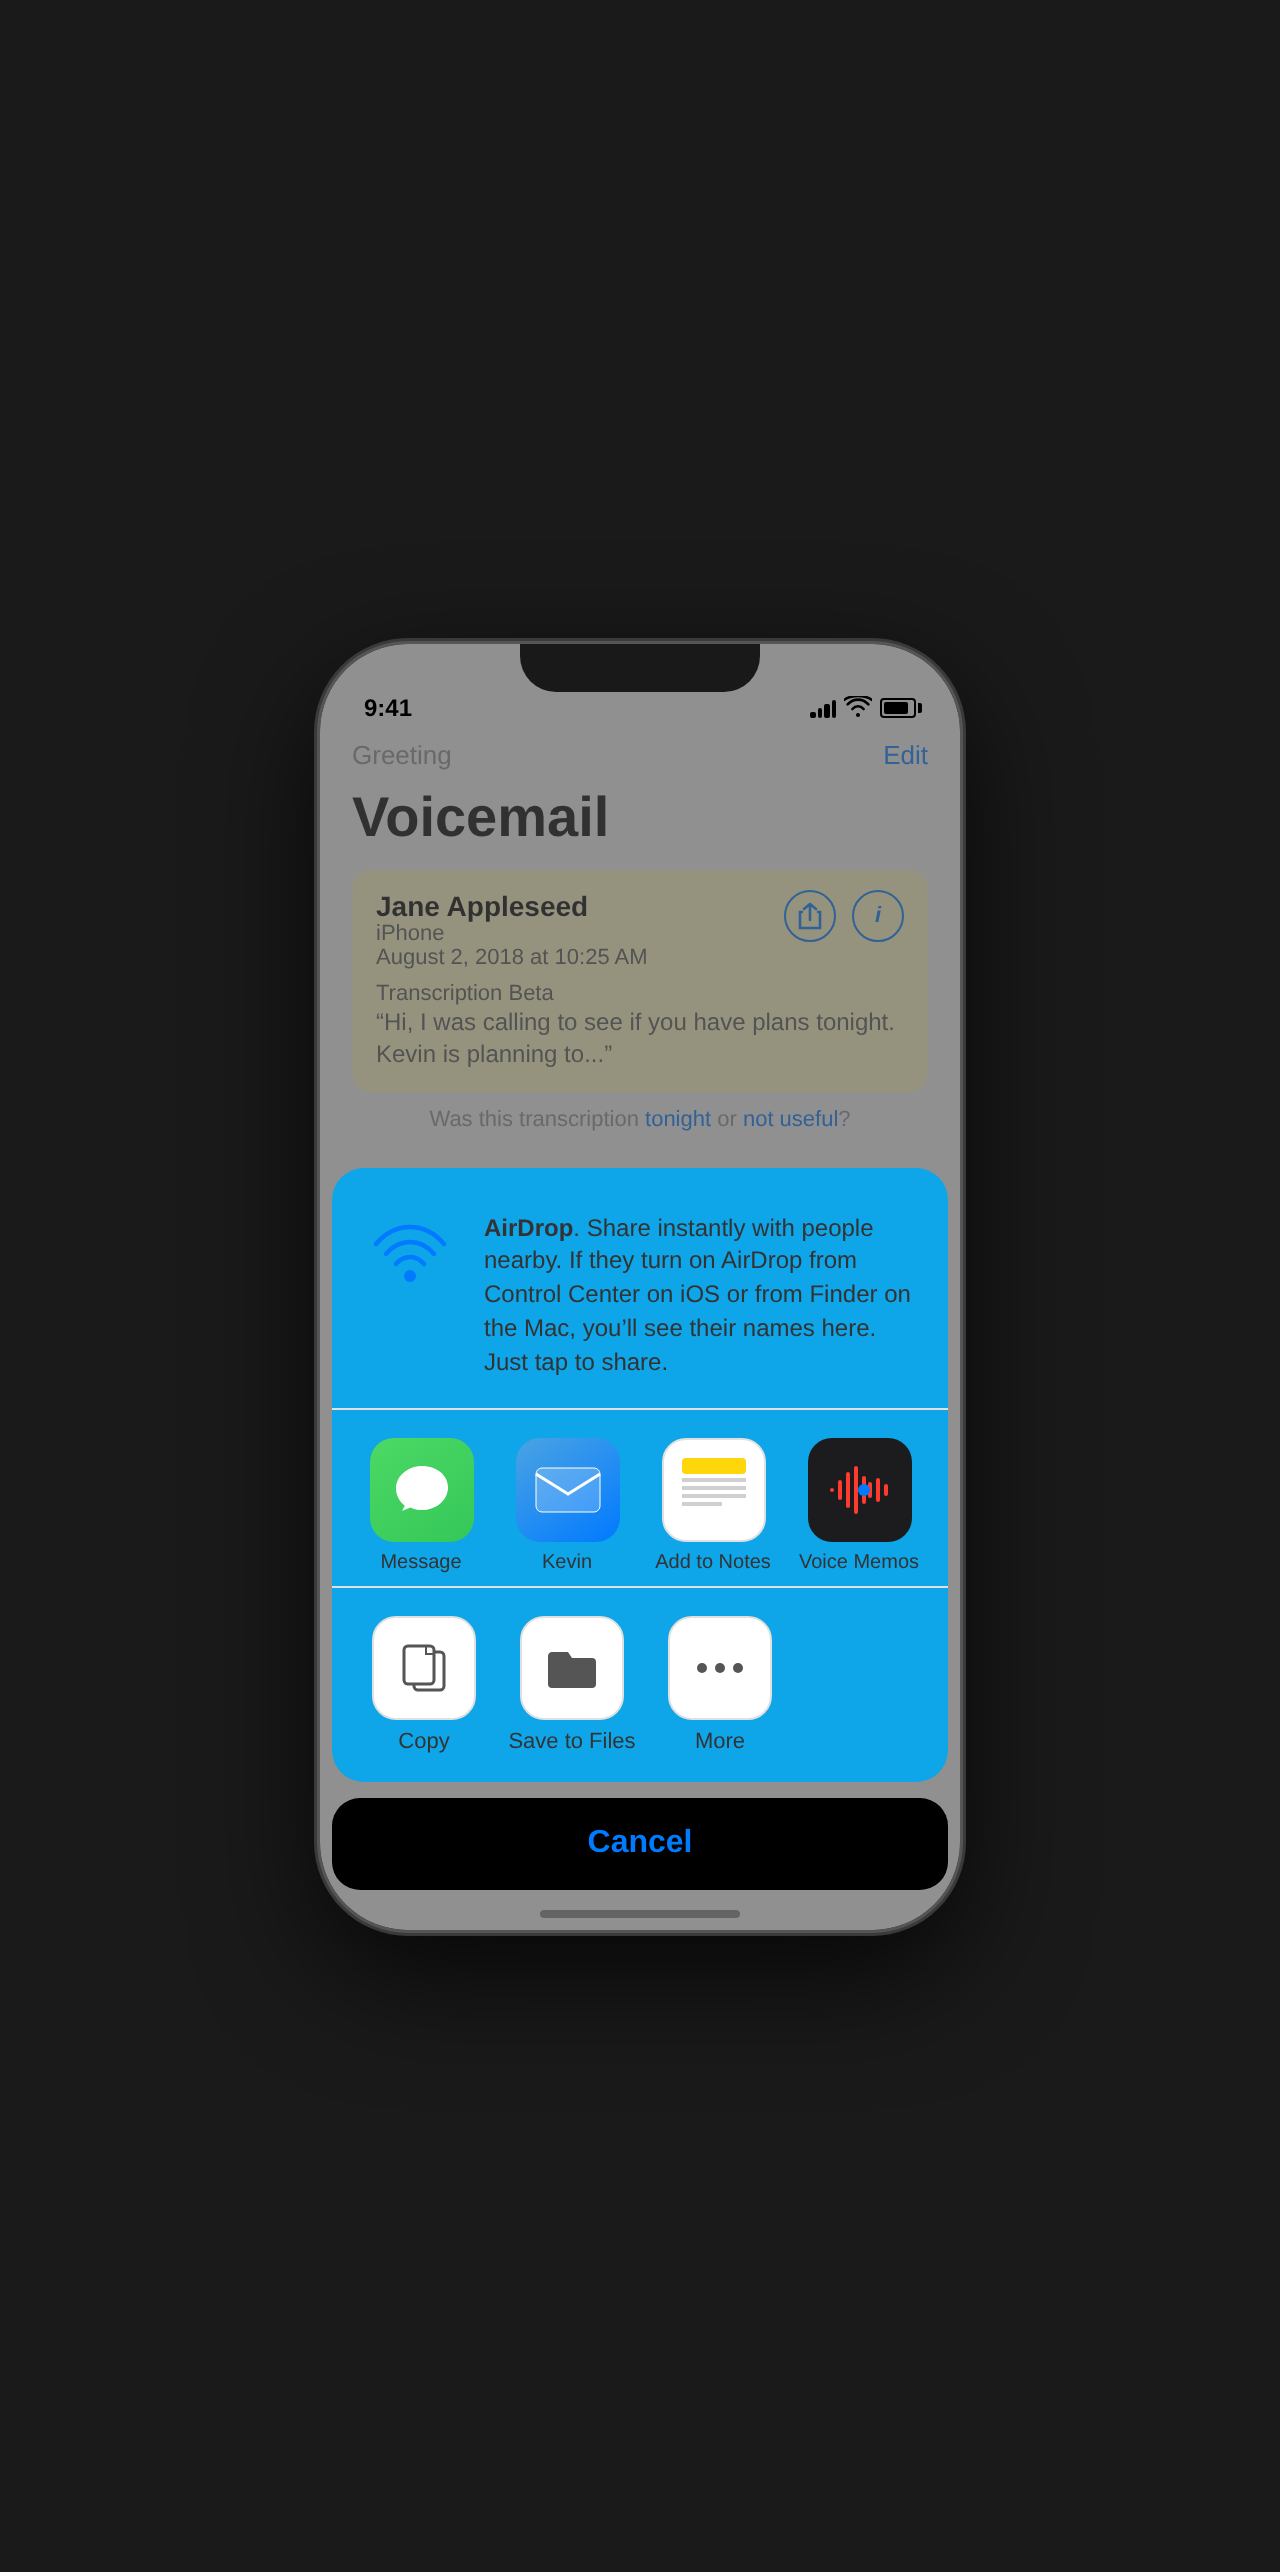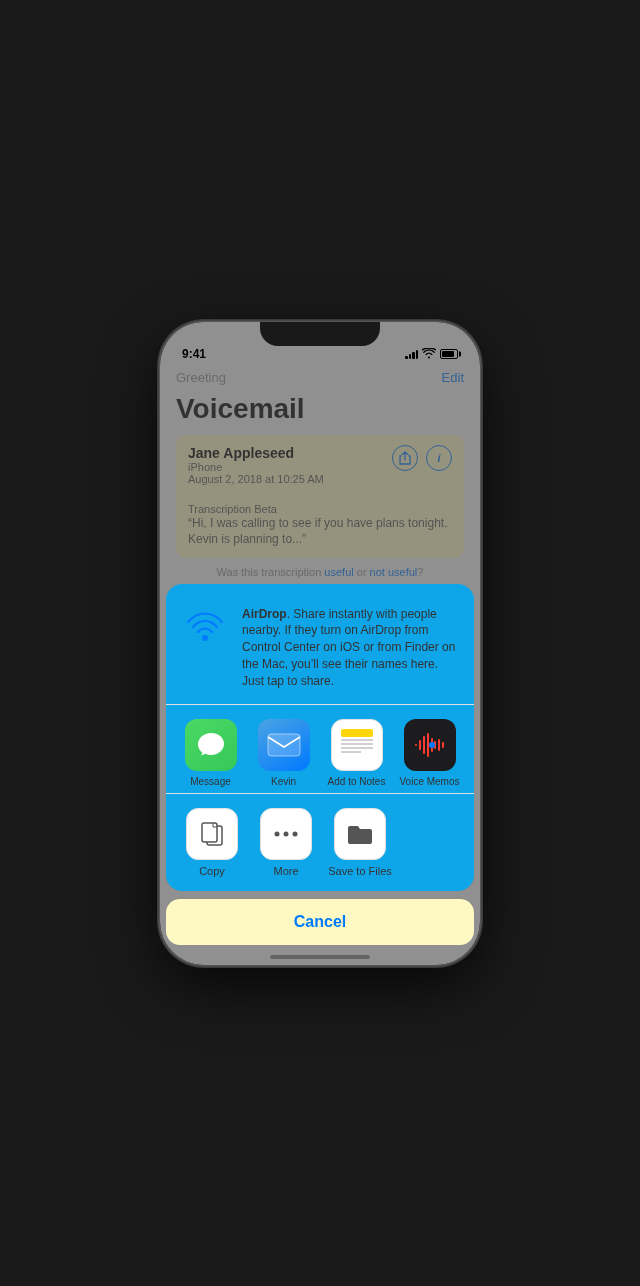--- a/index.html
+++ b/index.html
@@ -210,21 +210,21 @@
       border-radius: 50%;
       border: 1.5px solid #007aff;
       display: flex;
       align-items: center;
       justify-content: center;
       color: #007aff;
       font-size: 11px;
     }
 
     .transcription {
-      margin-top: 18px;
+      margin-top: 6px;
     }
 
     .transcription .label {
       font-size: 11px;
       color: #555;
     }
 
     .transcription .text {
       font-size: 12px;
       color: #555;
@@ -362,21 +362,21 @@
     }
 
     .action-label {
       font-size: 11px;
       color: #333;
       text-align: center;
     }
 
     
     .cancel-btn {
-      background: #fef9c3;
+      background: #000000;
       border-radius: 14px;
       margin: 0 6px 20px;
       padding: 14px;
       text-align: center;
       color: #007aff;
       font-size: 16px;
       font-weight: 600;
     }
 
     
@@ -448,21 +448,21 @@
             </div>
           </div>
         </div>
         <div class="transcription">
           <div class="label">Transcription Beta</div>
           <div class="text">“Hi, I was calling to see if you have plans tonight. Kevin is planning to...”</div>
         </div>
       </div>
 
       <div class="feedback-line">
-        <span>Was this transcription </span><span class="link">useful</span><span> or </span><span class="link">not useful</span><span>?</span>
+        <span>Was this transcription </span><span class="link">tonight</span><span> or </span><span class="link">not useful</span><span>?</span>
       </div>
     </div>
 
     <div class="dim-overlay"></div>
 
     <div class="share-sheet">
 
       <div class="share-panel">
 
         <div class="airdrop-section">
@@ -550,38 +550,38 @@
                 <rect x="3" y="3" width="15" height="19" rx="2" stroke="#555" stroke-width="1.5" fill="white"></rect>
 
                 <path d="M14 3v4h4" stroke="#555" stroke-width="1" fill="none"></path>
               </svg>
             </div>
             <span class="action-label">Copy</span>
           </div>
 
           <div class="action-item">
             <div class="action-icon">
+              <svg width="28" height="24" viewBox="0 0 28 24" fill="none">
+                <path d="M2 6c0-1.1.9-2 2-2h8l2 3h10a2 2 0 0 1 2 2v11a2 2 0 0 1-2 2H4a2 2 0 0 1-2-2V6z" fill="#555"></path>
+              </svg>
+            </div>
+            <span class="action-label">Save to Files</span>
+          </div>
+
+          <div class="action-item">
+            <div class="action-icon">
               <svg width="28" height="10" viewBox="0 0 28 10" fill="none">
                 <circle cx="5" cy="5" r="2.5" fill="#555"></circle>
                 <circle cx="14" cy="5" r="2.5" fill="#555"></circle>
                 <circle cx="23" cy="5" r="2.5" fill="#555"></circle>
               </svg>
             </div>
             <span class="action-label">More</span>
           </div>
 
-          <div class="action-item">
-            <div class="action-icon">
-              <svg width="28" height="24" viewBox="0 0 28 24" fill="none">
-                <path d="M2 6c0-1.1.9-2 2-2h8l2 3h10a2 2 0 0 1 2 2v11a2 2 0 0 1-2 2H4a2 2 0 0 1-2-2V6z" fill="#555"></path>
-              </svg>
-            </div>
-            <span class="action-label">Save to Files</span>
-          </div>
-
         </div>
       </div>
 
       <div class="cancel-btn">Cancel</div>
 
     </div>
 
     <div class="home-indicator"></div>
 
   </div>

